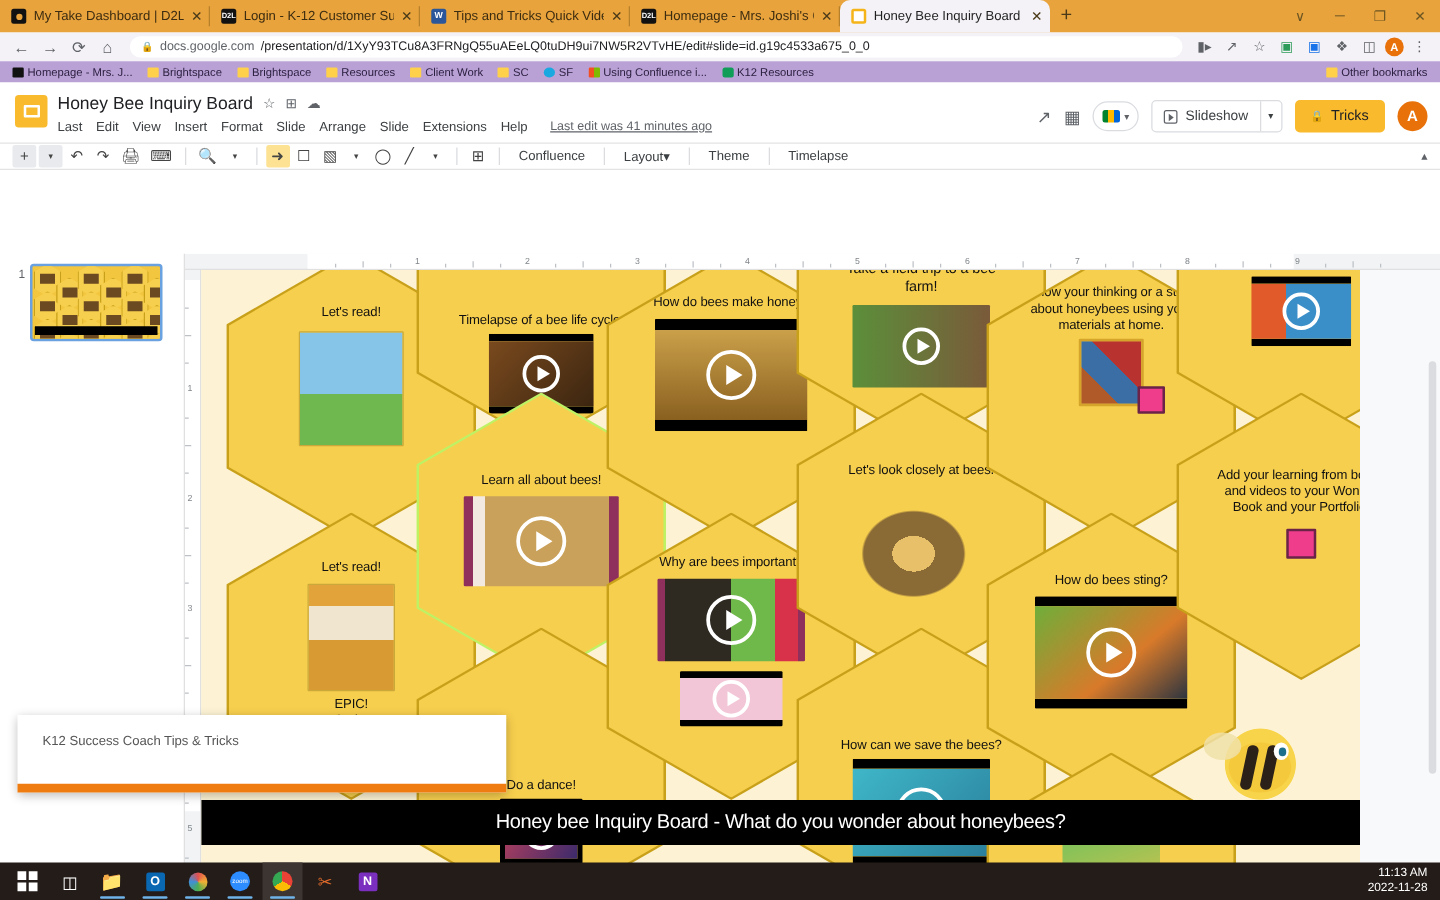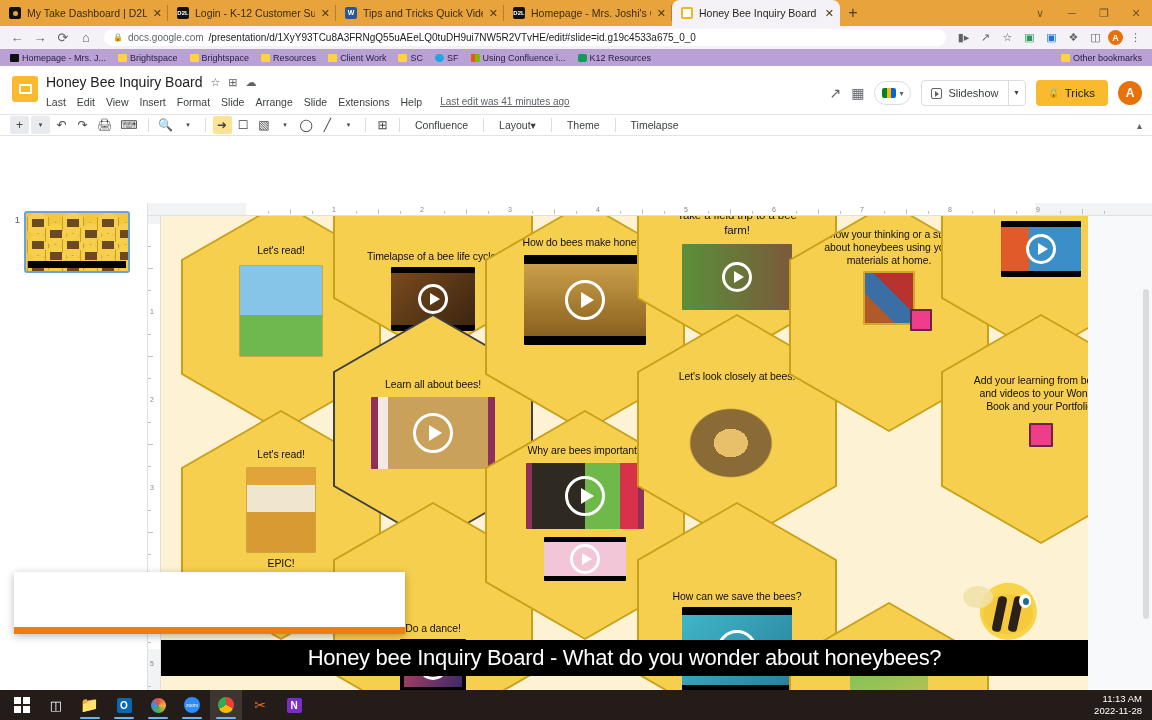--- a/index.html
+++ b/index.html
@@ -153,21 +153,21 @@
     content:""; border-left:13px solid #fff; border-top:8px solid transparent;
     border-bottom:8px solid transparent; margin-left:4px;
   }
   .playbadge.sm{ width:30px;height:30px;border-width:3px;}
   .playbadge.sm::after{ border-left-width:10px;border-top-width:6px;border-bottom-width:6px;margin-left:3px;}
 
   .titlebar{
     position:absolute; left:0; bottom:36px; width:100%; height:36px; background:#000;
     display:flex; align-items:center; justify-content:center;
   }
-  .titlebar span{ color:#fff; font-size:22px; letter-spacing:-0.3px; }
+  .titlebar span{ color:#fff; font-size:16px; letter-spacing:-0.3px; }
   .attrib{ position:absolute; left:12px; bottom:5px; font-size:10px; color:#222; }
   .attrib .lnk{ color:#1155cc; text-decoration:underline; }
 
   .scroll-v{ position:absolute; right:3px; top:86px; width:6px; height:330px;
      background:#dadce0; border-radius:3px; }
   .hdots{ position:absolute; left:50%; bottom:2px; transform:translateX(-50%);
      font-size:9px; color:#9aa0a6; letter-spacing:2px;}
 
   
   .overlay{
@@ -520,21 +520,21 @@
               <div style="position: absolute; inset: 0px; background: rgb(200, 160, 25); clip-path: polygon(50% 0%, 100% 25%, 100% 75%, 50% 100%, 0% 75%, 0% 25%);">
                 <div style="position: absolute; inset: 2px; background: rgb(247, 207, 78); clip-path: polygon(50% 0%, 100% 25%, 100% 75%, 50% 100%, 0% 75%, 0% 25%); display: flex; flex-direction: column; align-items: center; padding: 14px 26px 0px;">
                   <div class="hexlbl" style="margin-top: 108px;">Timelapse of a bee life cycle.</div>
                   <div class="thumbimg" style="width: 84px; height: 64px; background: linear-gradient(135deg, rgb(122, 74, 30), rgb(59, 37, 16)); margin-top: 4px; border-top: 6px solid rgb(0, 0, 0); border-bottom: 6px solid rgb(0, 0, 0);">
                     <div class="playbadge sm"></div>
                   </div>
                 </div>
               </div>
             </div>
             <div style="position: absolute; left: 172px; top: 98px; width: 200px; height: 230px;">
-              <div style="position: absolute; inset: 0px; background: #404040; clip-path: polygon(50% 0%, 100% 25%, 100% 75%, 50% 100%, 0% 75%, 0% 25%);">
+              <div style="position: absolute; inset: 0px; background: #bef264; clip-path: polygon(50% 0%, 100% 25%, 100% 75%, 50% 100%, 0% 75%, 0% 25%);">
                 <div style="position: absolute; inset: 2px; background: rgb(247, 207, 78); clip-path: polygon(50% 0%, 100% 25%, 100% 75%, 50% 100%, 0% 75%, 0% 25%); display: flex; flex-direction: column; align-items: center; padding: 14px 26px 0px;">
                   <div class="hexlbl" style="margin-top: 48px;">Learn all about bees!</div>
                   <div class="thumbimg" style="width: 124px; height: 72px; background: linear-gradient(90deg, rgb(142, 47, 92) 0px, rgb(142, 47, 92) 6%, rgb(242, 233, 224) 6%, rgb(242, 233, 224) 14%, rgb(201, 161, 90) 14%, rgb(201, 161, 90) 94%, rgb(142, 47, 92) 94%, rgb(142, 47, 92) 100%); margin-top: 6px;">
                     <div class="playbadge"></div>
                   </div>
                 </div>
               </div>
             </div>
             <div style="position: absolute; left: 172px; top: 286px; width: 200px; height: 230px;">
               <div style="position: absolute; inset: 0px; background: rgb(200, 160, 25); clip-path: polygon(50% 0%, 100% 25%, 100% 75%, 50% 100%, 0% 75%, 0% 25%);">
@@ -596,20 +596,30 @@
                   </div>
                 </div>
               </div>
             </div>
             <div style="position: absolute; left: 628px; top: -14px; width: 200px; height: 230px;">
               <div style="position: absolute; inset: 0px; background: rgb(200, 160, 25); clip-path: polygon(50% 0%, 100% 25%, 100% 75%, 50% 100%, 0% 75%, 0% 25%);">
                 <div style="position: absolute; inset: 2px; background: rgb(247, 207, 78); clip-path: polygon(50% 0%, 100% 25%, 100% 75%, 50% 100%, 0% 75%, 0% 25%); display: flex; flex-direction: column; align-items: center; padding: 14px 26px 0px;">
                   <div class="hexlbl" style="margin-top: 10px; padding: 0px 4px;">Show your thinking or a story about honeybees using your materials at home.</div>
                   <div class="thumbimg" style="width: 52px; height: 54px; background: linear-gradient(45deg, rgb(176, 90, 42) 0px, rgb(176, 90, 42) 30%, rgb(58, 110, 165) 30%, rgb(58, 110, 165) 60%, rgb(184, 50, 47) 60%, rgb(184, 50, 47) 100%); margin-top: 4px; border: 2px solid rgb(212, 165, 42);"></div>
                   <div class="thumbimg" style="width: 22px; height: 22px; background: rgb(239, 61, 140); margin-top: -16px; position: relative; left: 32px; border: 2px solid rgb(107, 35, 72);"></div>
+                </div>
+              </div>
+            </div>
+            <div style="position: absolute; left: 628px; top: 194px; width: 200px; height: 230px;">
+              <div style="position: absolute; inset: 0px; background: rgb(200, 160, 25); clip-path: polygon(50% 0%, 100% 25%, 100% 75%, 50% 100%, 0% 75%, 0% 25%);">
+                <div style="position: absolute; inset: 2px; background: rgb(247, 207, 78); clip-path: polygon(50% 0%, 100% 25%, 100% 75%, 50% 100%, 0% 75%, 0% 25%); display: flex; flex-direction: column; align-items: center; padding: 14px 26px 0px;">
+                  <div class="hexlbl" style="margin-top: 32px;">How do bees sting?</div>
+                  <div class="thumbimg" style="width: 122px; height: 90px; background: linear-gradient(140deg, rgb(111, 174, 58), rgb(216, 122, 42) 60%, rgb(44, 52, 64)); margin-top: 6px; border-top: 8px solid rgb(0, 0, 0); border-bottom: 8px solid rgb(0, 0, 0);">
+                    <div class="playbadge"></div>
+                  </div>
                 </div>
               </div>
             </div>
             <div style="position: absolute; left: 628px; top: 386px; width: 200px; height: 230px;">
               <div style="position: absolute; inset: 0px; background: rgb(200, 160, 25); clip-path: polygon(50% 0%, 100% 25%, 100% 75%, 50% 100%, 0% 75%, 0% 25%);">
                 <div style="position: absolute; inset: 2px; background: rgb(247, 207, 78); clip-path: polygon(50% 0%, 100% 25%, 100% 75%, 50% 100%, 0% 75%, 0% 25%); display: flex; flex-direction: column; align-items: center; padding: 14px 26px 0px;">
                   <div class="hexlbl" style="margin-top: 36px;">Let's bee mindful!</div>
                   <div class="thumbimg" style="width: 78px; height: 56px; background: linear-gradient(160deg, rgb(126, 194, 90), rgb(224, 194, 74)); margin-top: 6px;"></div>
                 </div>
               </div>
@@ -653,20 +663,21 @@
       </div>
 
       <div class="scroll-v"></div>
       <div class="hdots">⋮</div>
     </div>
   </div>
 
 </div>
 
 <div class="overlay">
+  <div class="ov-sub">K12 Success Coach Tips &amp; Tricks</div>
 </div>
 <div class="ov-bar"></div>
 
 <div class="taskbar">
   <div class="tbi">
     <span class="winlogo">
       <i class="sq" style="background:#fff;display:block;"></i>
         <i class="sq" style="background:#fff;display:block;"></i>
       <i class="sq" style="background:#fff;display:block;"></i>
         <i class="sq" style="background:#fff;display:block;"></i>

